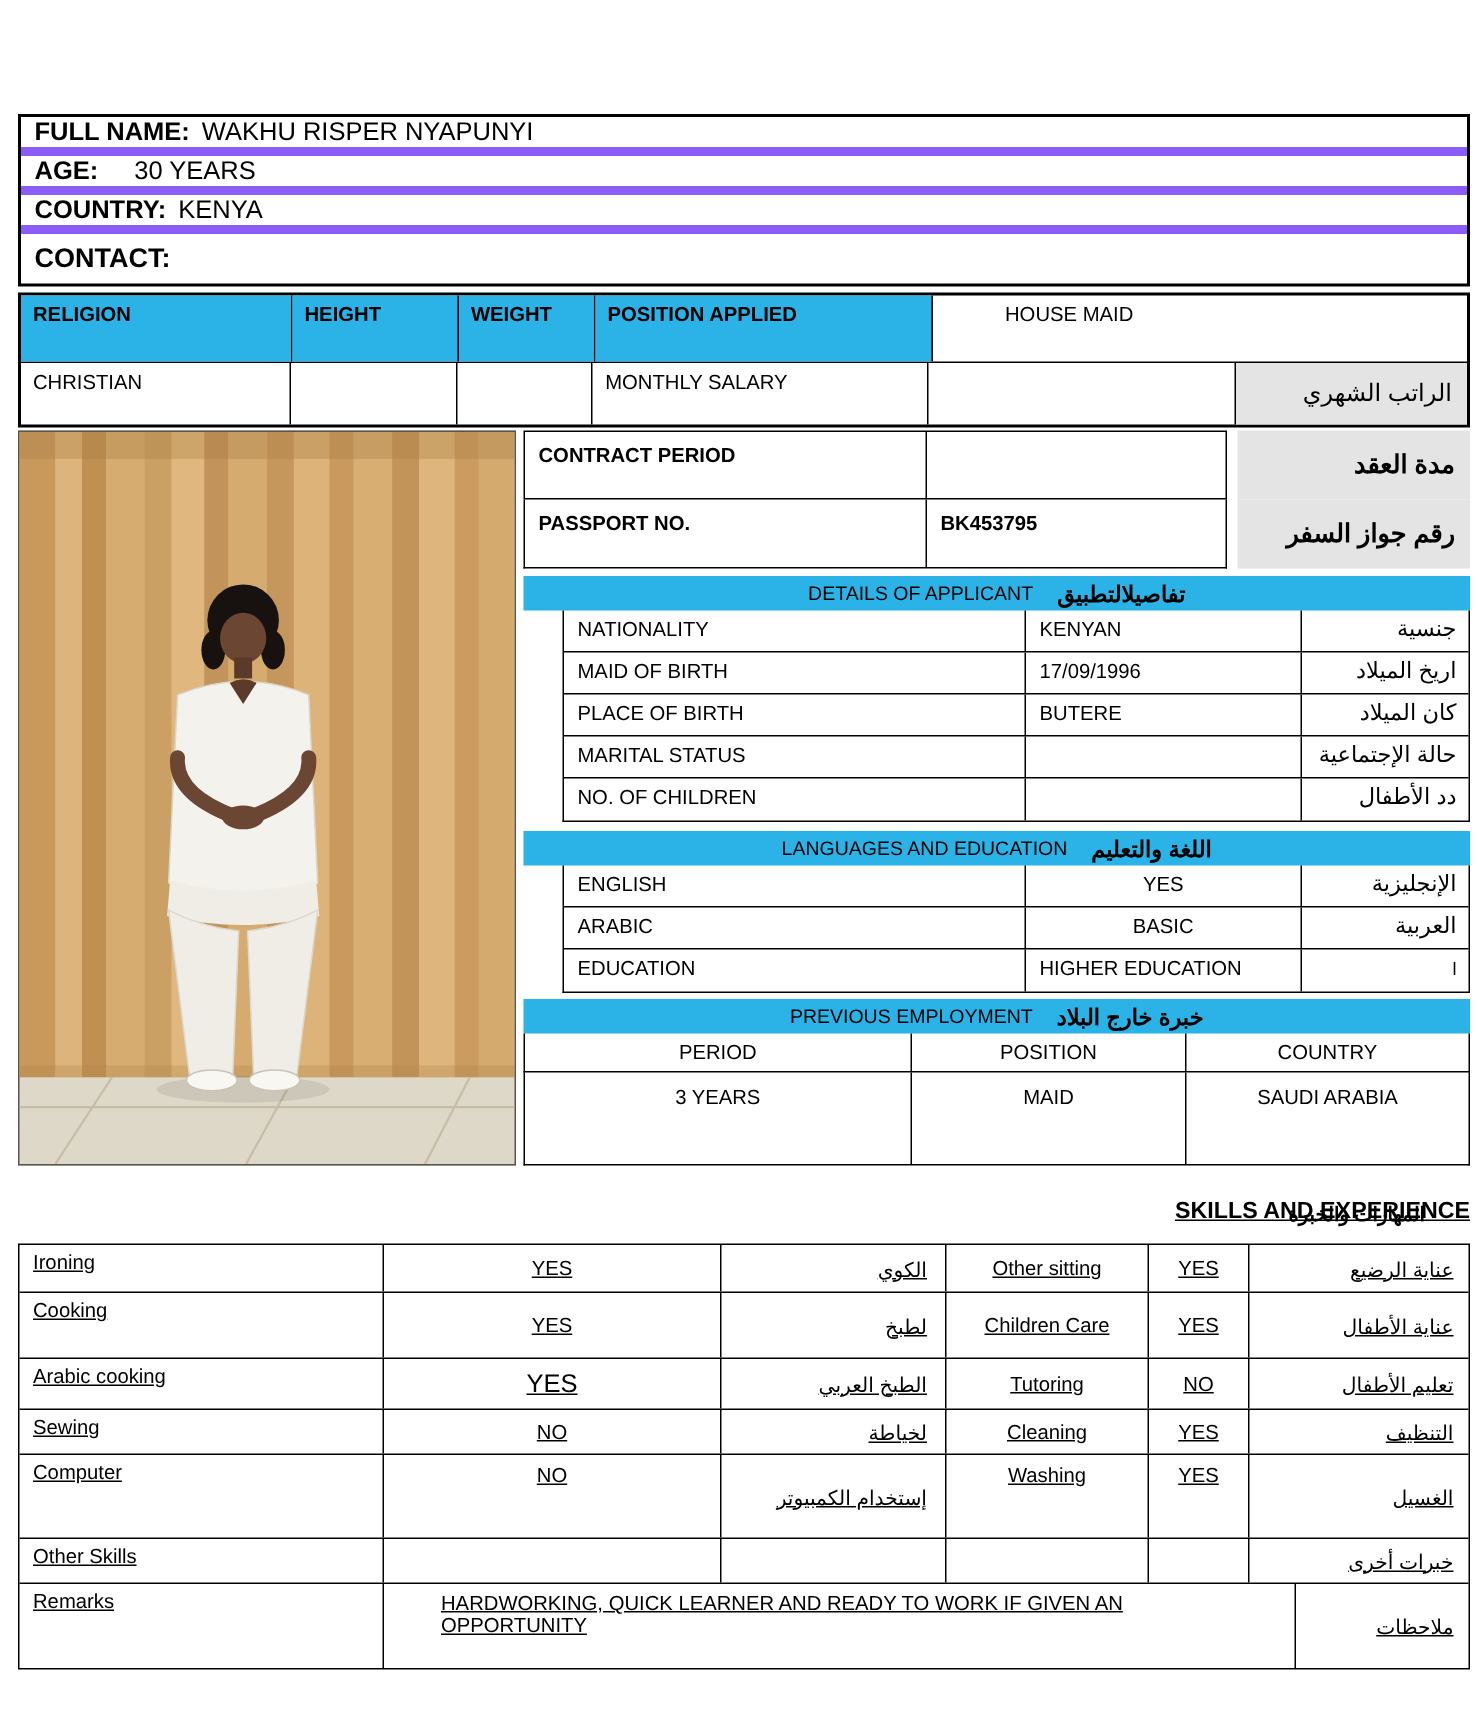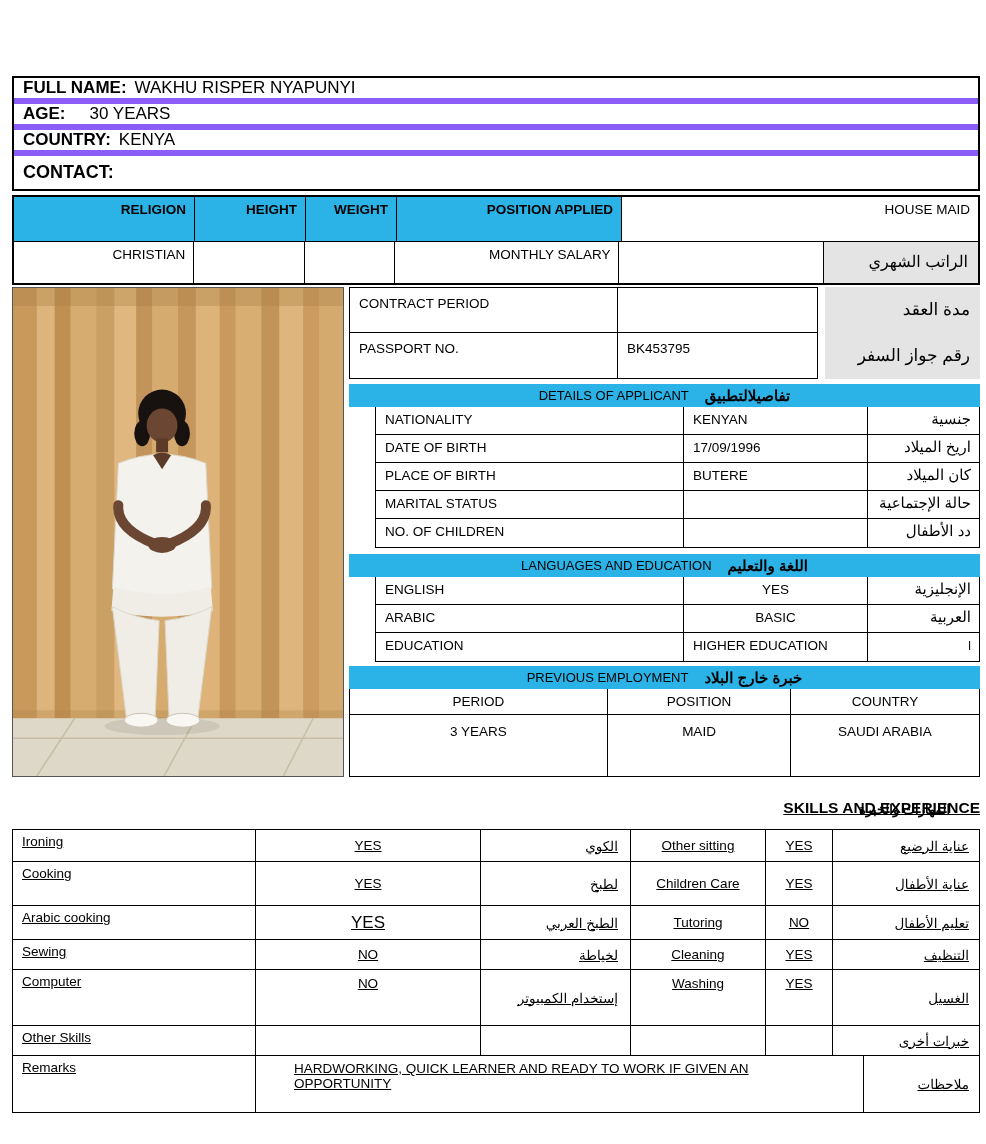--- a/index.html
+++ b/index.html
@@ -14,38 +14,38 @@
   
   .top-table { border:2px solid #000; }
   .t-row { display:flex; align-items:center; height:26px; border-bottom:6px solid #8b5cf6; padding:0 9px; font-size:17px; }
   .t-row:last-child { border-bottom:none; height:33px; }
   .t-label { font-weight:bold; }
   .t-value { margin-left:8px; }
   .t-value.gap { margin-left:24px; }
   .t-row.contact .t-label { font-size:18px; }
 
   
-  .pos-table { border:2px solid #000; margin-top:4px;text-align:right; }
+  .pos-table { border:2px solid #000; margin-top:4px; }
   .p-row { display:flex; }
   .p-head { height:44px; }
   .p-body { height:42px; border-top:1px solid #000; }
   .p-cell { border-right:1px solid #000; padding:5px 8px; font-size:13.5px; }
   .p-row .p-cell:last-child { border-right:none; }
   .cyan { background:var(--accent); font-weight:bold; }
   .w-religion { width:181px; } .w-height { width:111px; } .w-weight { width:91px; }
   .w-position { width:225px; } .w-posvalue { flex:1;margin-left:40px; } .w-salvalue { width:205px; }
   .ar-chip { width:155px; background:var(--chip); direction:rtl; font-size:16px; padding:10px 10px 4px; border-right:none; }
 
   
   .mid { display:flex; gap:5px; margin-top:2px; }
   .photo-cell { width:332px; height:490px; border:1px solid #555; flex:none; background:#d3a86d; }
   .photo-cell svg { display:block; width:100%; height:100%; }
   .right-col { flex:1; display:flex; flex-direction:column; }
 
-  .c-row { display:flex; height:46px; }
+  .c-row { display:flex; height:46px;font-weight:bold; }
   .c-box { display:flex; border:1px solid #000; width:469px; }
   .c-row + .c-row .c-box { border-top:none; }
   .c-label { width:268px; border-right:1px solid #000; padding:8px 9px; font-size:13.5px; }
   .c-value { flex:1; padding:8px 9px; font-size:13.5px; }
   .c-chip { width:155px; margin-left:auto; background:var(--chip); direction:rtl; font-size:17px; padding:12px 10px 0; }
 
   .section-bar { height:23px; background:var(--accent); display:flex; align-items:center; justify-content:center; gap:16px; }
   .bar-en { font-weight:normal; font-size:13px; }
   .bar-ar { font-weight:bold; font-size:15px; direction:rtl; }
   .mt5 { margin-top:5px; } .mt6 { margin-top:6px; } .mt4 { margin-top:4px; }
@@ -200,21 +200,21 @@
         <span class="bar-en">DETAILS OF APPLICANT</span>
         <span class="bar-ar">تفاصيلالتطبيق</span>
       </div>
       <div class="grid-table">
         <div class="g-row">
           <div class="g-label">NATIONALITY</div>
           <div class="g-value">KENYAN</div>
           <div class="g-ar">جنسية</div>
         </div>
         <div class="g-row">
-          <div class="g-label">DATE OF BIRTH</div>
+          <div class="g-label">MAID OF BIRTH</div>
           <div class="g-value">17/09/1996</div>
           <div class="g-ar">اريخ الميلاد</div>
         </div>
         <div class="g-row">
           <div class="g-label">PLACE OF BIRTH</div>
           <div class="g-value">BUTERE</div>
           <div class="g-ar">كان الميلاد</div>
         </div>
         <div class="g-row">
           <div class="g-label">MARITAL STATUS</div>

